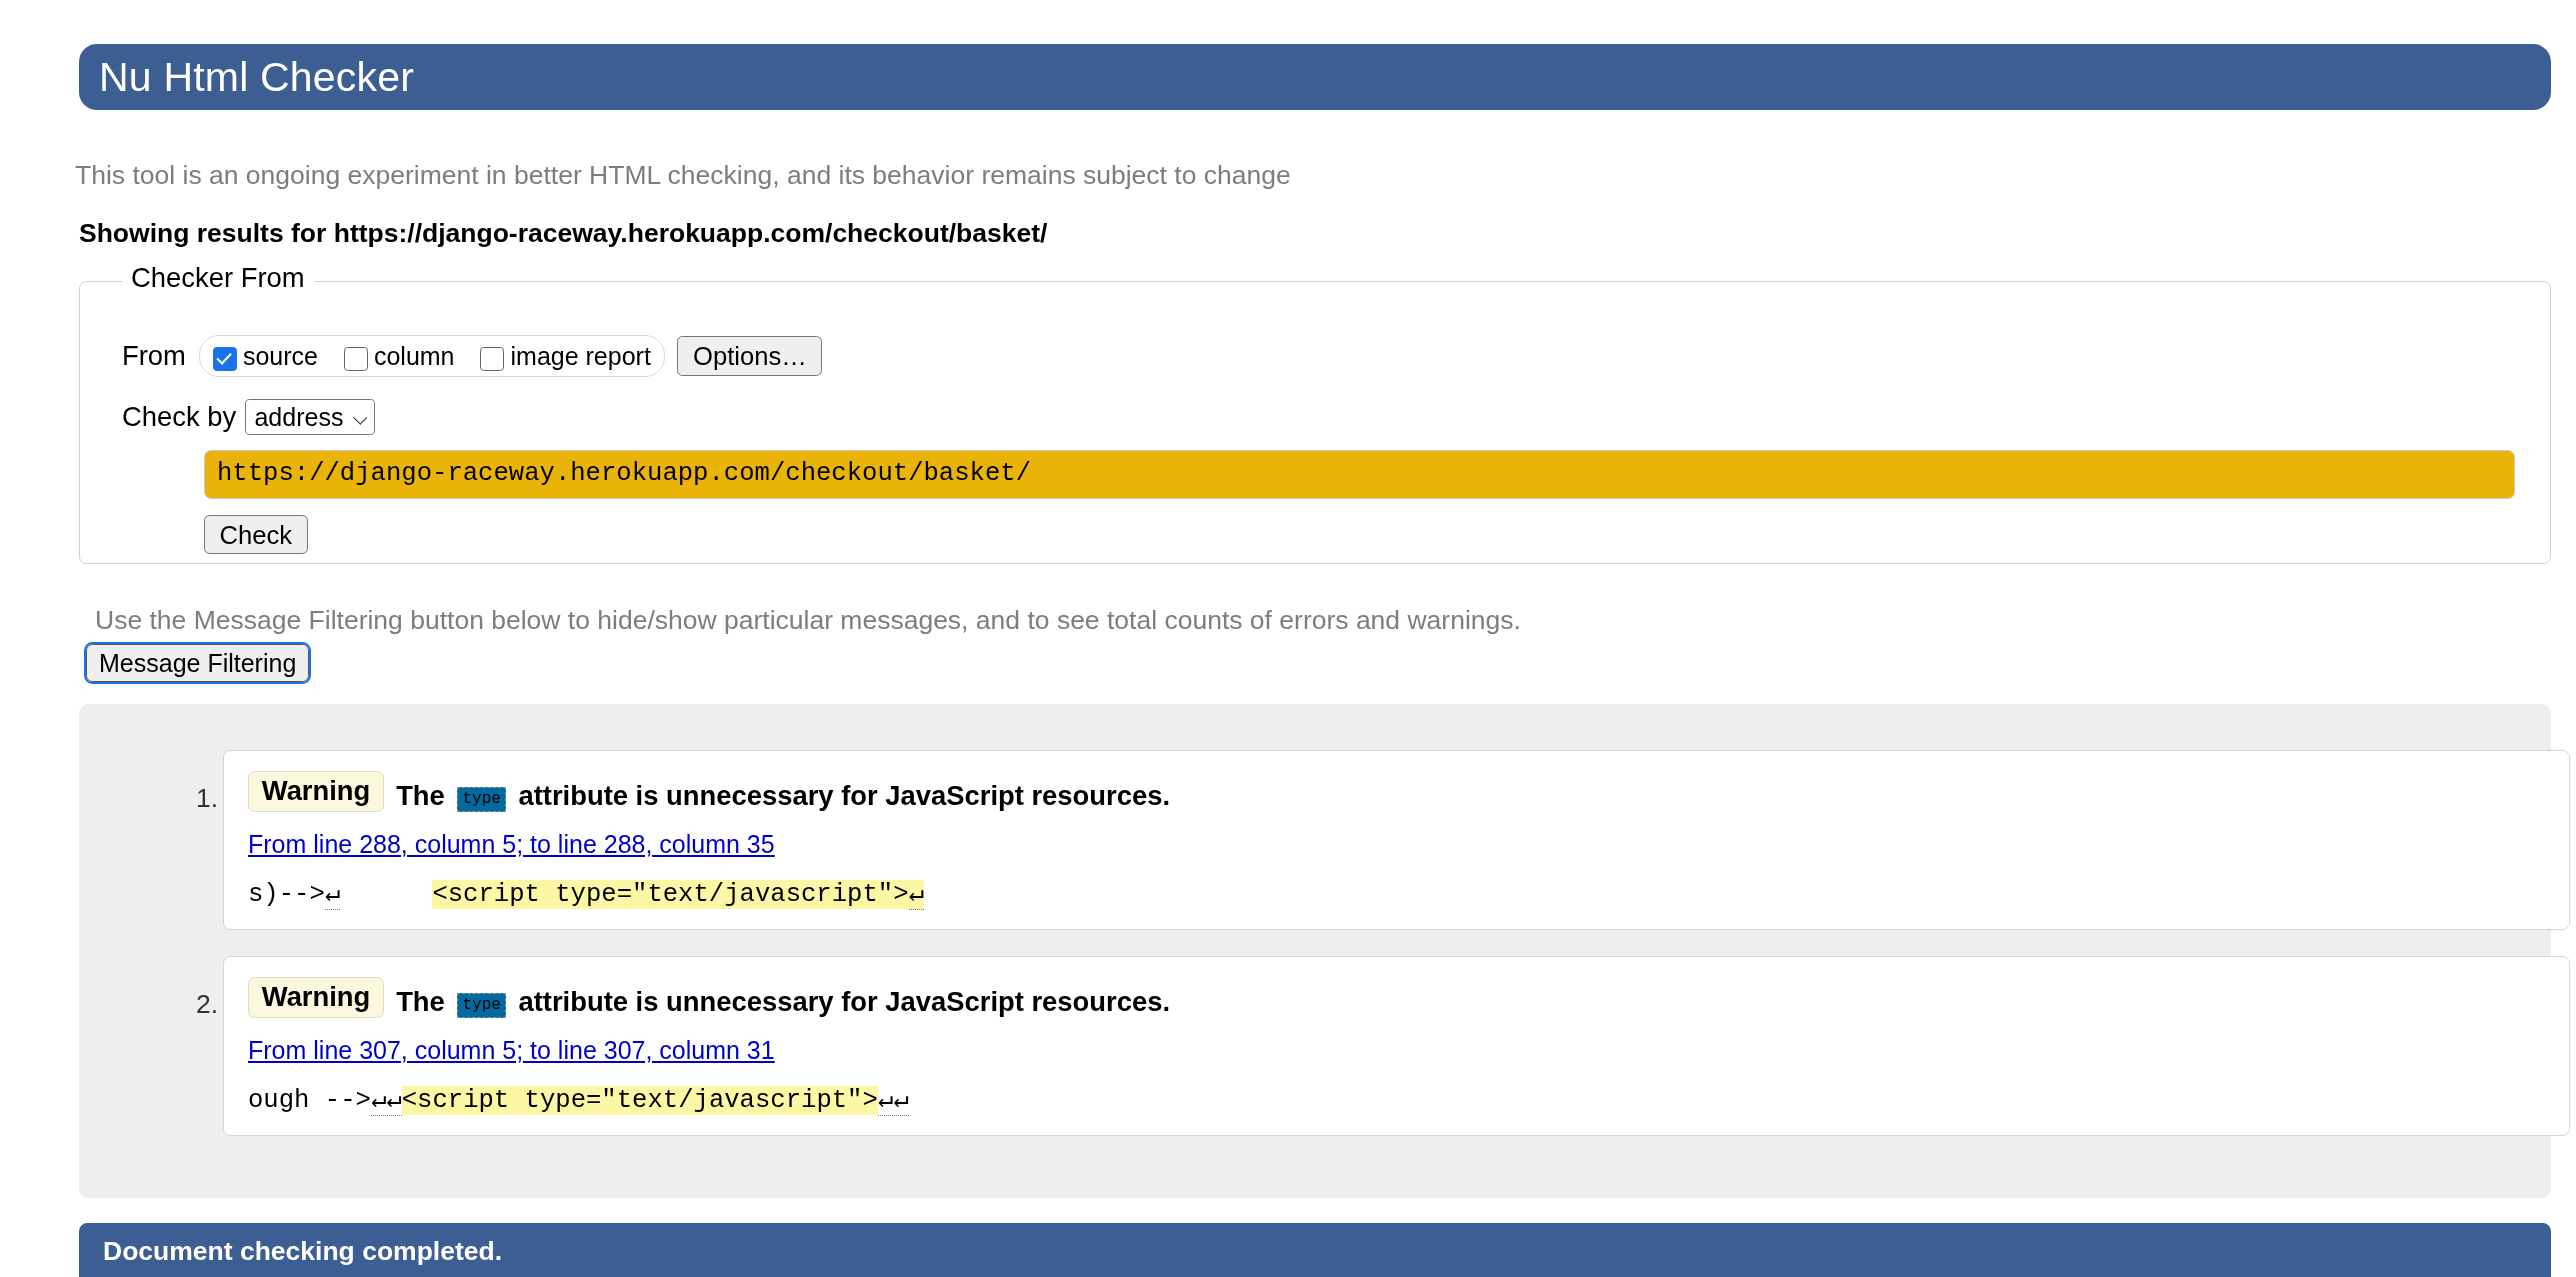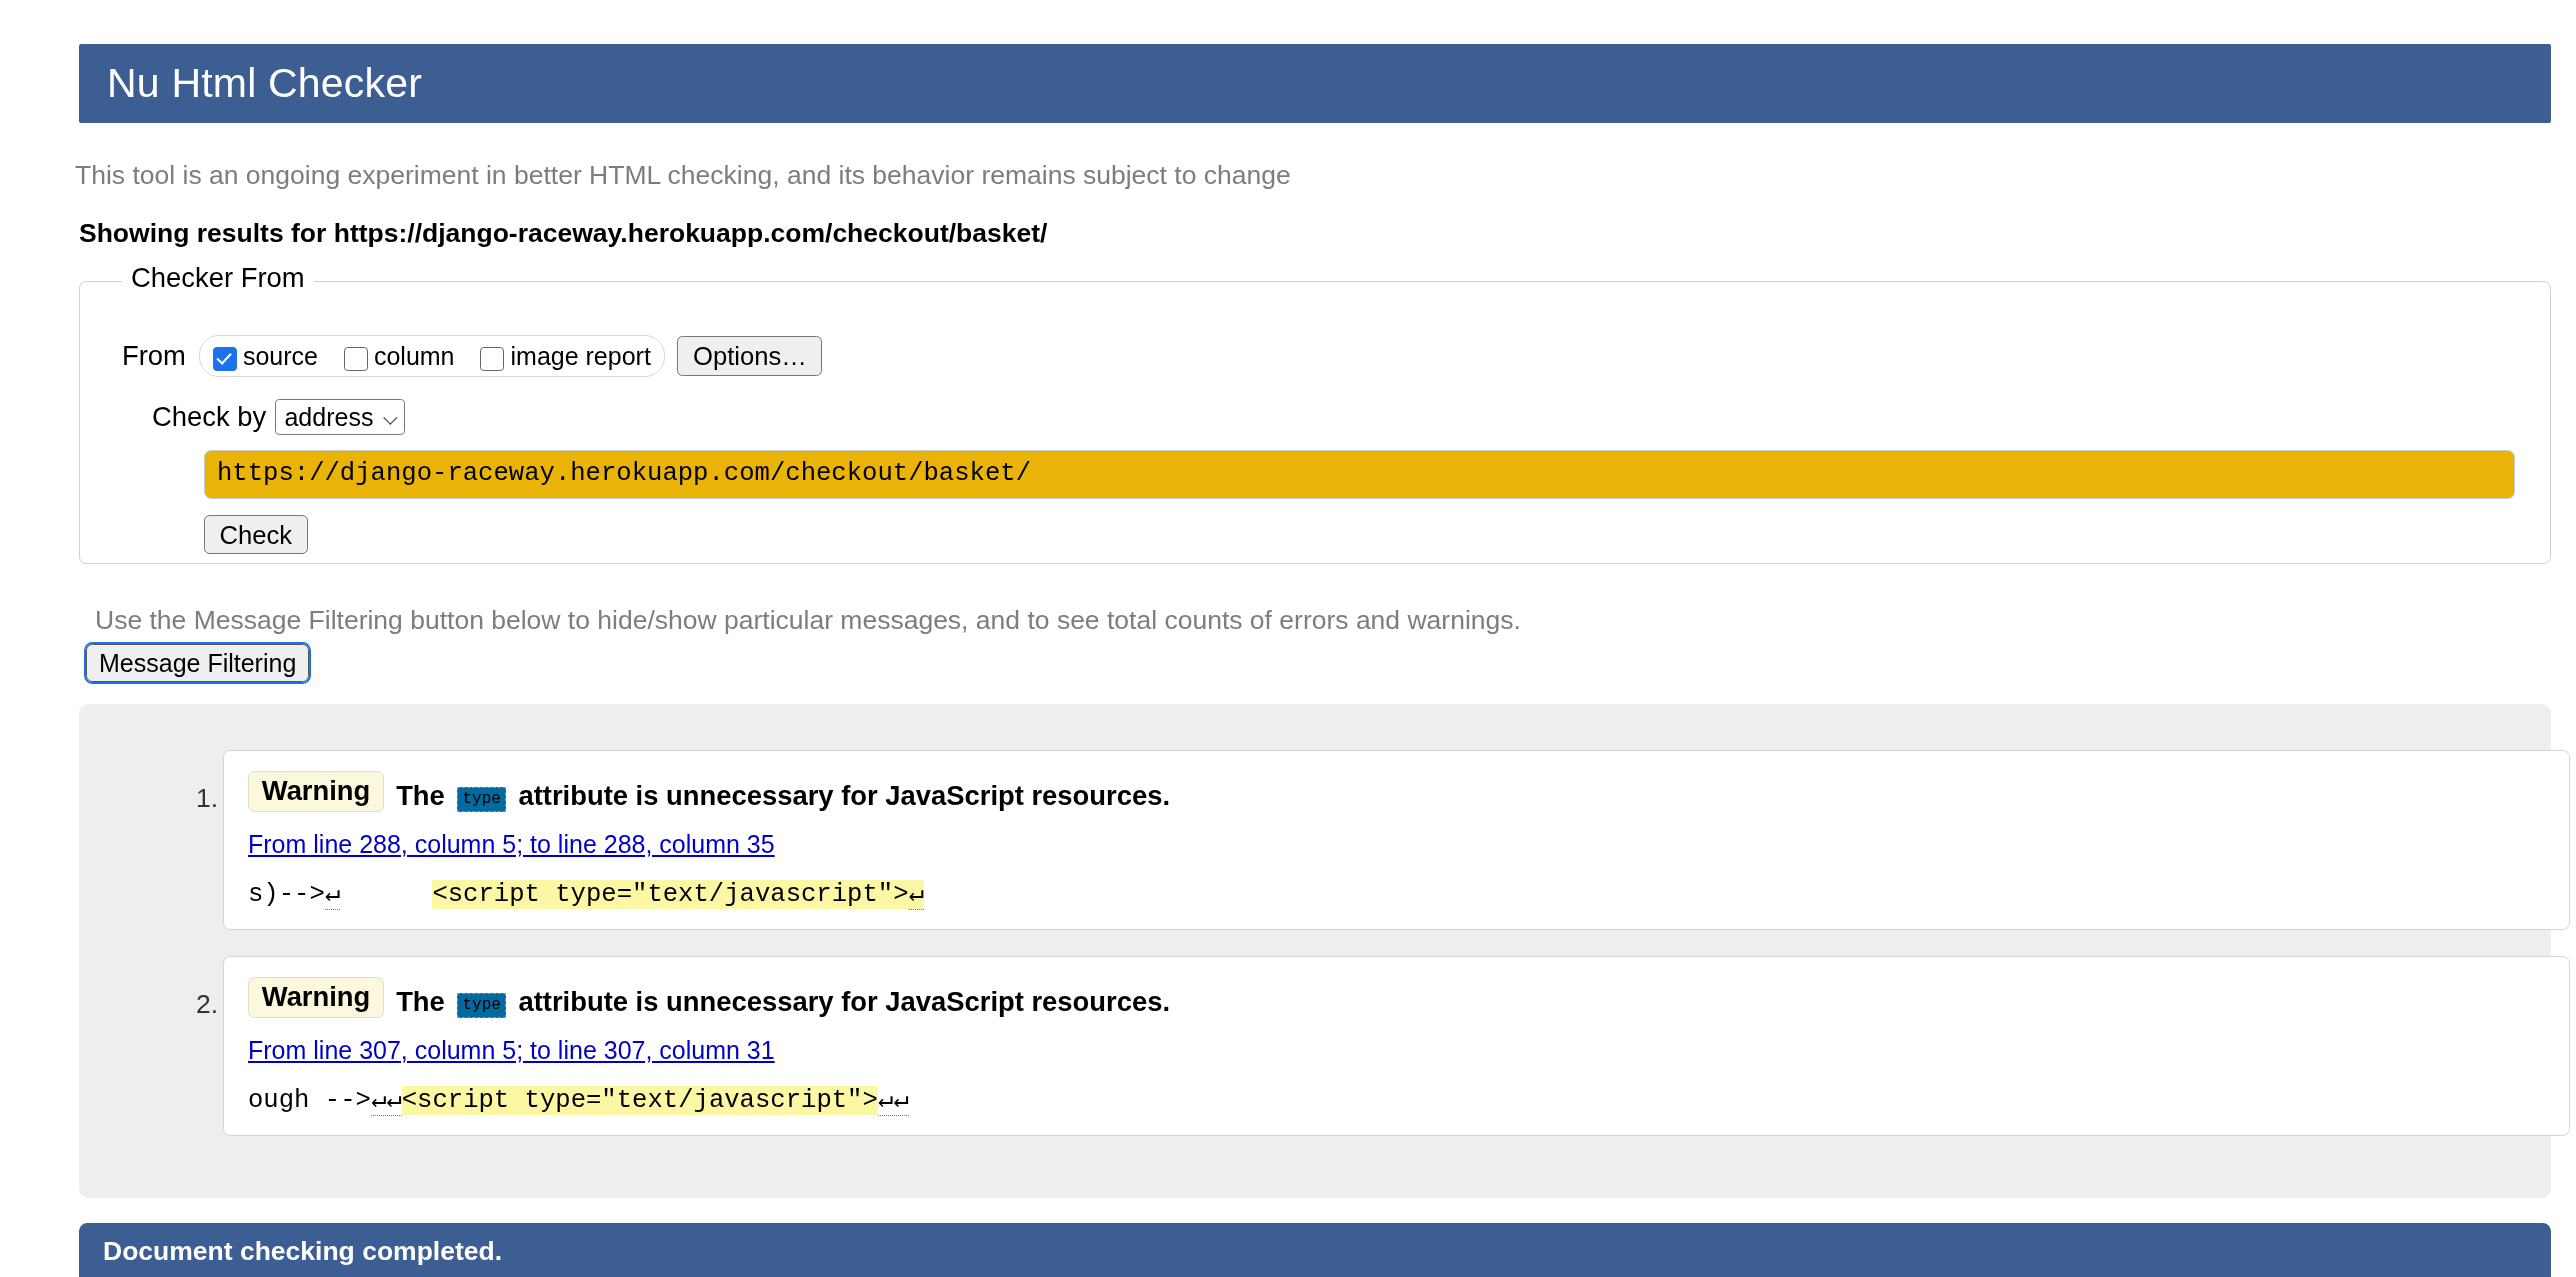--- a/index.html
+++ b/index.html
@@ -24,27 +24,27 @@
     box-sizing: border-box;
     padding: 0;
   }
 
   
   .banner {
     position: absolute;
     left: 79px;
     top: 44px;
     width: 2472px;
-    height: 79px;
+    height: 66px;
     background: #3d5e92;
-    border-radius: 2px;
+    border-radius: 18px;
     display: flex;
     align-items: center;
     box-sizing: border-box;
-    padding-left: 28px;
+    padding-left: 20px;
   }
   .banner-title {
     color: #ffffff;
     font-size: 41px;
     font-weight: 400;
     letter-spacing: 0.2px;
     line-height: 1;
   }
 
   
@@ -158,21 +158,20 @@
     cursor: pointer;
     white-space: nowrap;
   }
   .row-checkby {
     position: absolute;
     left: 42px;
     top: 117px;
     display: flex;
     align-items: center;
     gap: 9.1px;
-    margin-left: 30px;
   }
   .lbl-checkby {
     font-size: 27.4px;
     color: #000;
   }
   .sel {
     font-family: "Liberation Sans", sans-serif;
     font-size: 25px;
     border: 1.8px solid #767676;
     border-radius: 4.6px;

